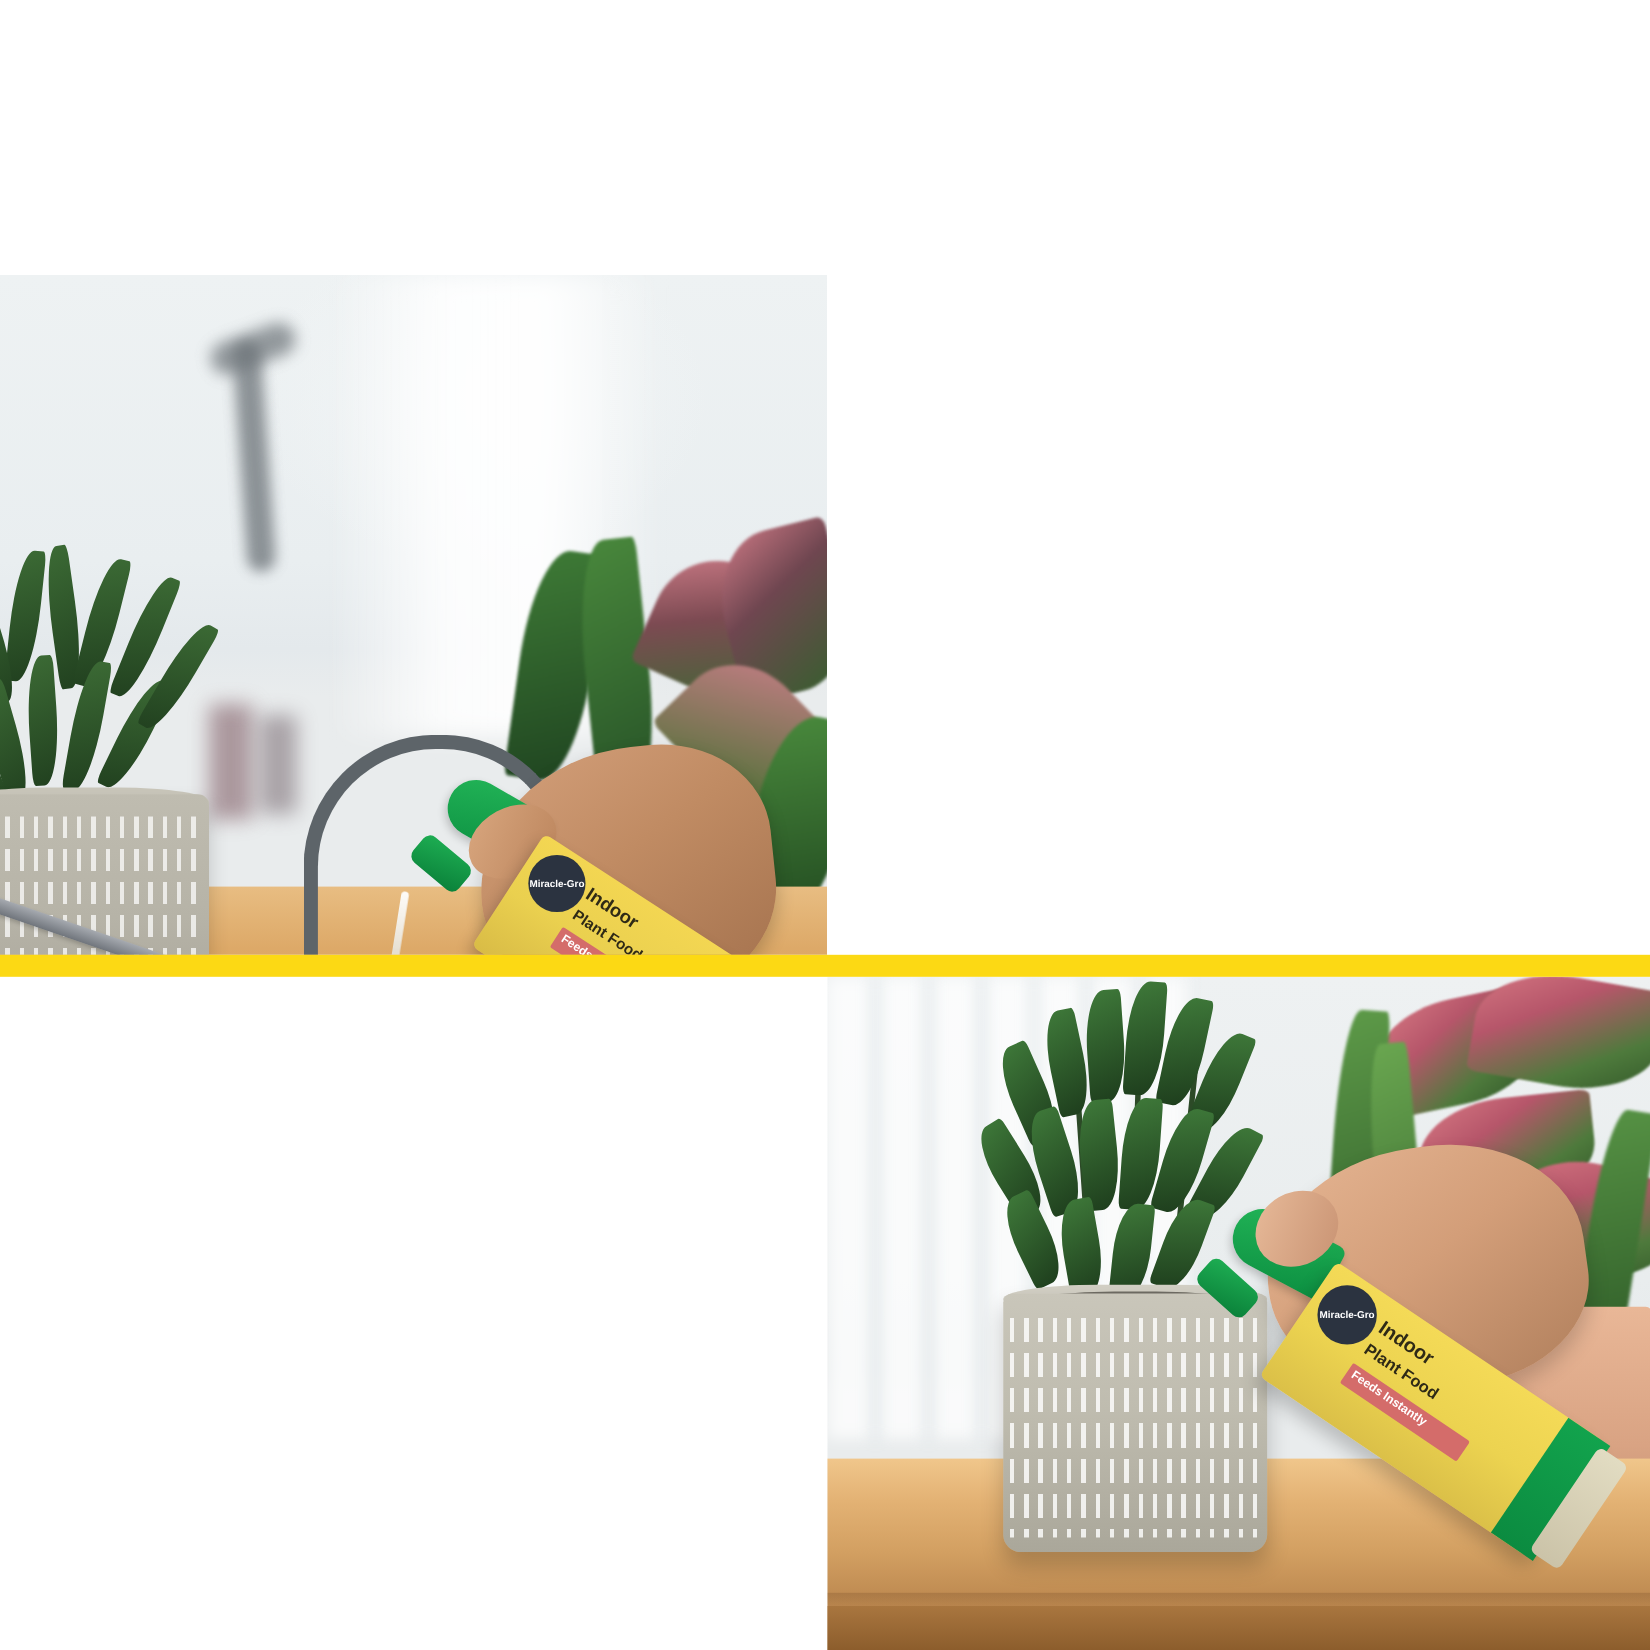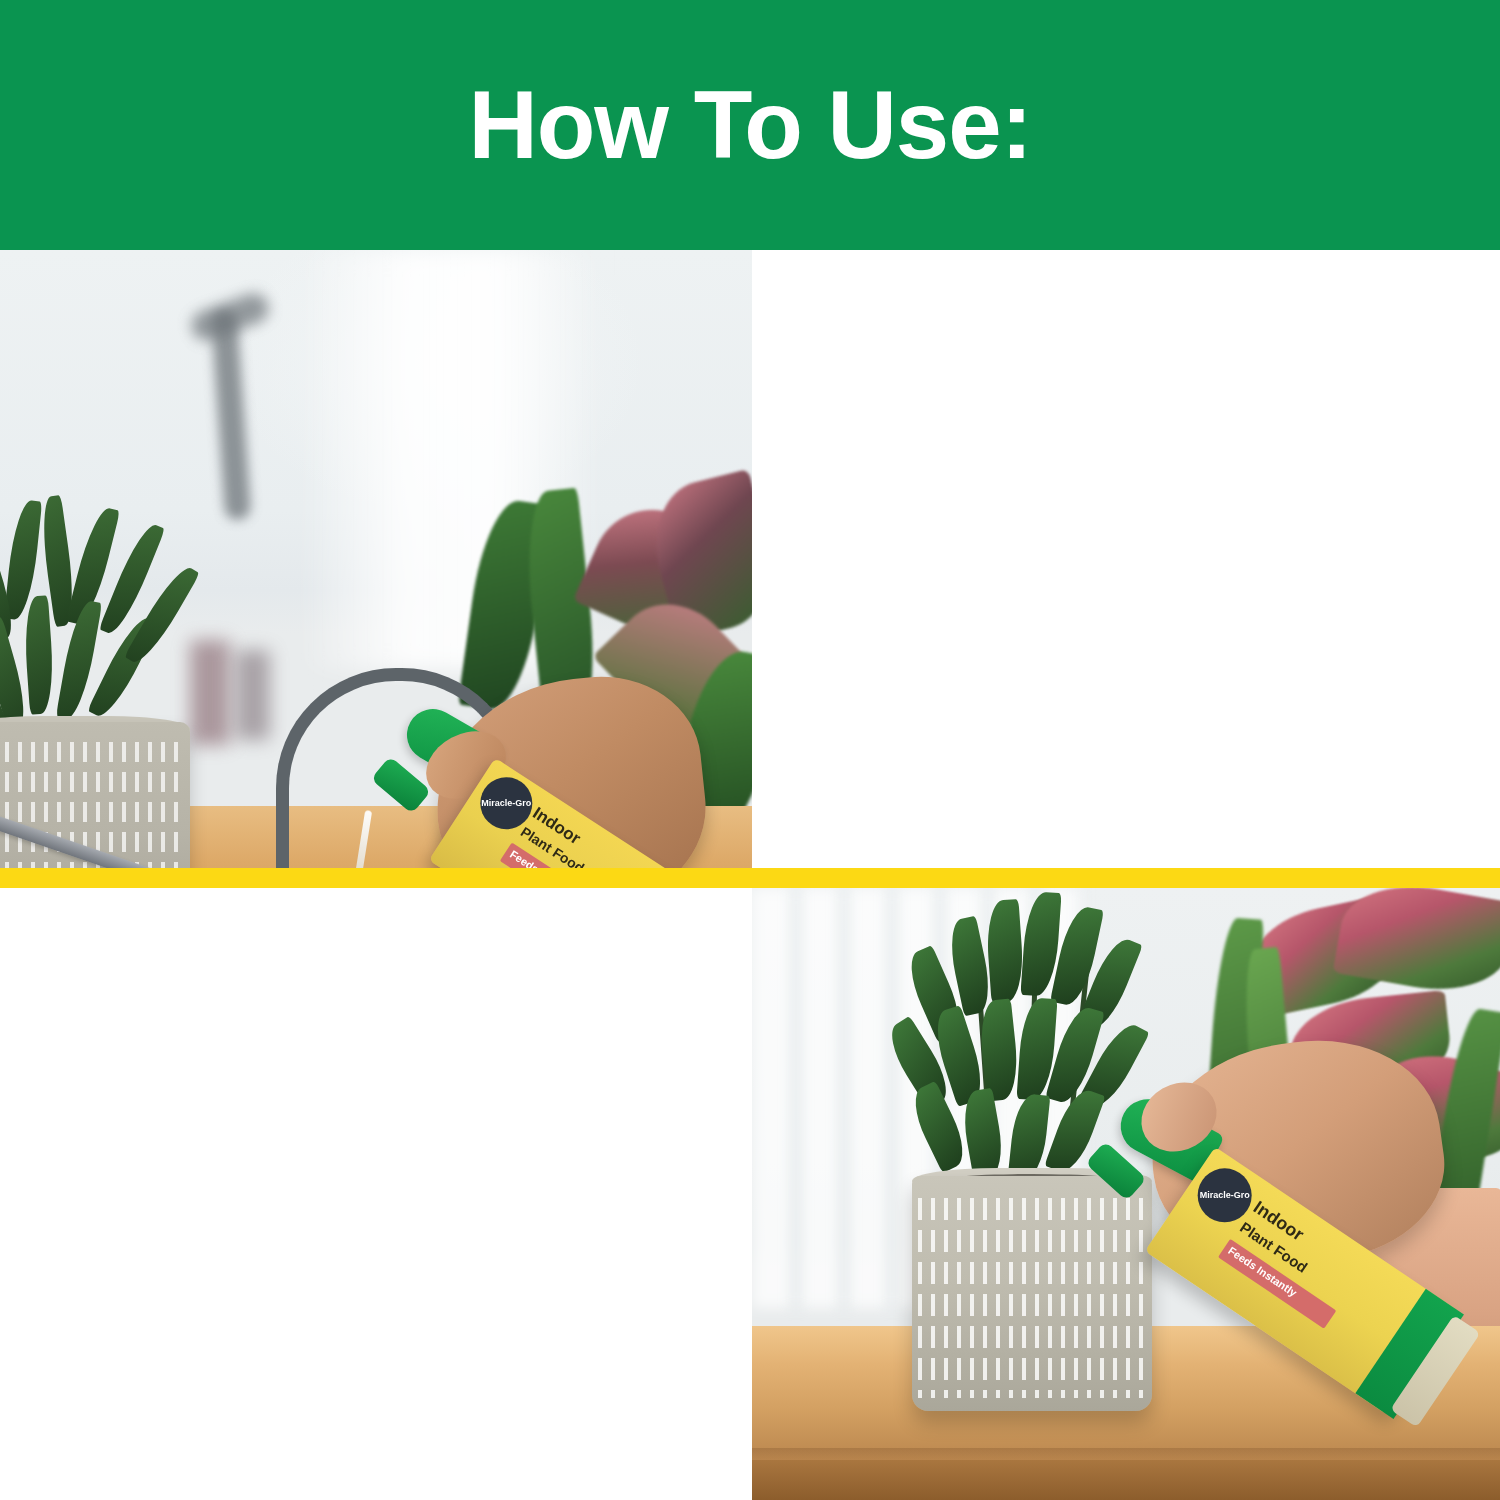--- a/index.html
+++ b/index.html
@@ -157,23 +157,20 @@
     background:linear-gradient(160deg,#22b457,#0c8f41);border-radius:30px 8px 8px 30px;
     transform:rotate(28deg);box-shadow:0 4px 8px rgba(0,0,0,.2);}
   .br-nozzle{position:absolute;left:336px;top:268px;width:56px;height:30px;border-radius:8px;
     background:linear-gradient(160deg,#1eae53,#0a8039);transform:rotate(42deg);}
 </style>
 </head>
 <body>
 
 <div id="page">
 
-  <div class="header">
-    <div class="header-title">How To Use:</div>
-  </div>
 
   <div class="quad q-tl">
     <div class="photo">
       <div class="tl-bg"></div>
       <div class="tl-win"></div>
       <div class="tl-faucet"></div>
       <div class="tl-faucet2"></div>
       <div class="tl-blurbox"></div>
       <div class="tl-blurbox2"></div>
 

